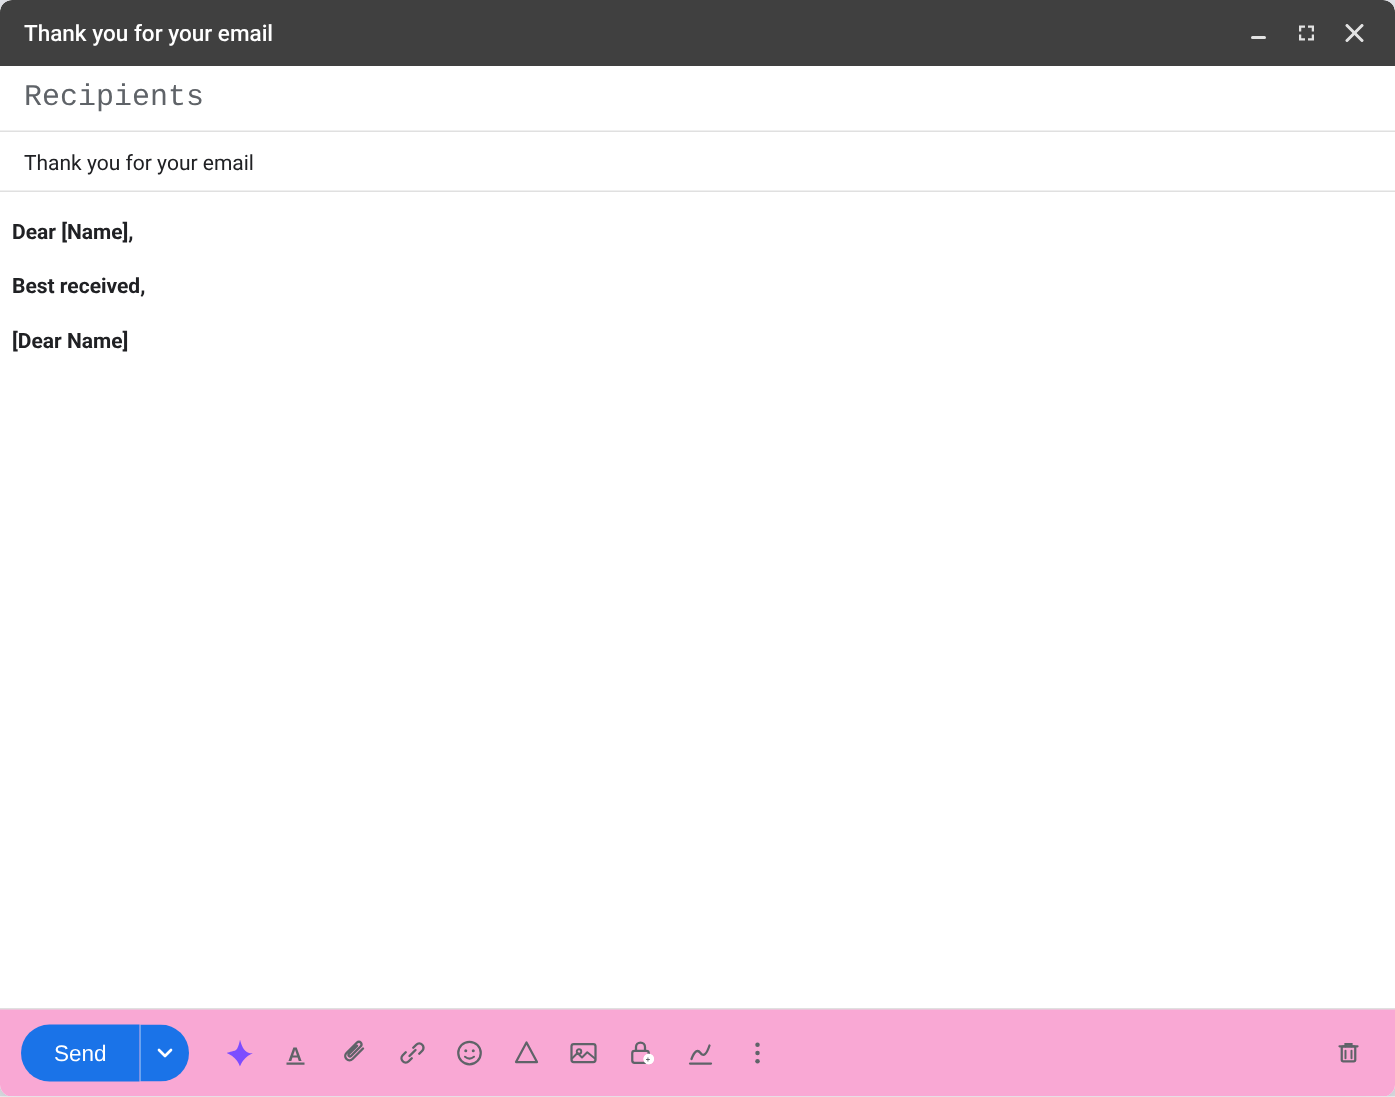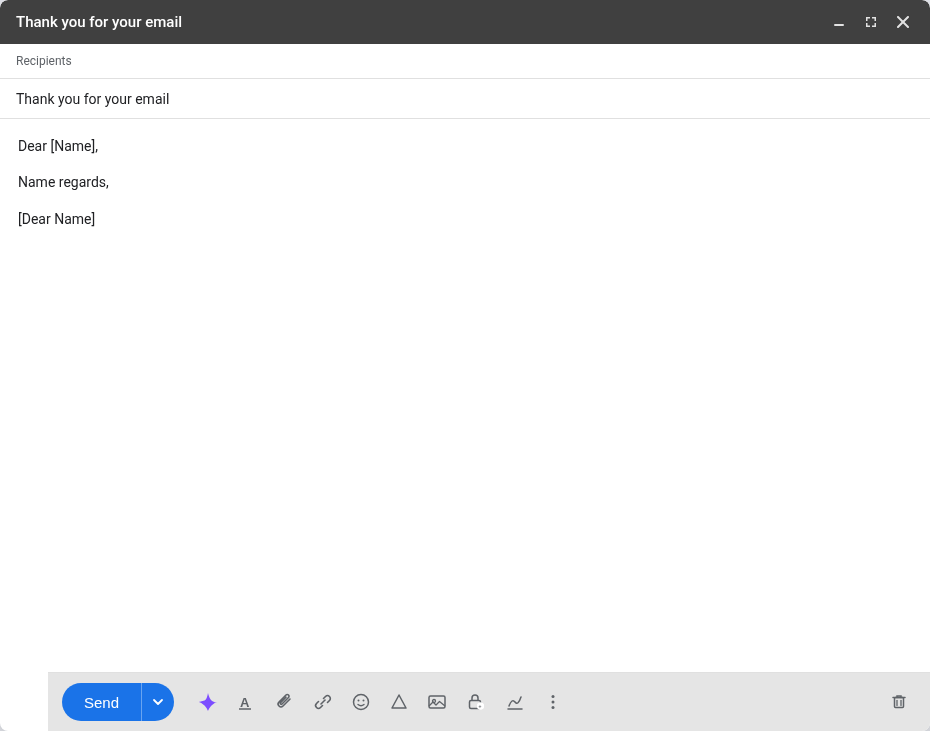--- a/index.html
+++ b/index.html
@@ -64,57 +64,58 @@
     
     .recipients-row {
       padding: 10px 16px 10px 16px;
       border-bottom: 1px solid #e0e0e0;
       display: flex;
       align-items: center;
     }
 
     .recipients-placeholder {
       color: #5f6368;
-      font-size: 12px;
+      font-size: 20px;
+      font-family: Liberation Mono, monospace;
     }
 
     
     .subject-row {
       padding: 10px 16px;
       border-bottom: 1px solid #e0e0e0;
     }
 
     .subject-text {
       font-size: 14px;
       color: #202124;
     }
 
     
     .compose-body {
       flex: 1;
-      padding: 16px 18px;
+      padding: 16px 8px;
       overflow-y: auto;
       font-size: 14px;
       color: #202124;
       line-height: 1.6;
+      font-weight: bold;
     }
 
     .body-paragraph {
       margin-bottom: 14px;
     }
 
     
     .compose-toolbar {
       border-top: 1px solid #e0e0e0;
       padding: 10px 14px;
       display: flex;
       align-items: center;
       gap: 4px;
-      background: #e5e5e5;
-      margin-left: 48px;
+      background: #f9a8d4;
     }
 
     .send-btn-group {
       display: flex;
       align-items: center;
       margin-right: 12px;
     }
 
     .send-btn {
       background: #1a73e8;
@@ -210,21 +211,21 @@
 
   <div class="subject-row">
     <span class="subject-text">Thank you for your email</span>
   </div>
 
   <div class="compose-body">
     <div class="body-paragraph">
       <span>Dear [Name],</span>
     </div>
     <div class="body-paragraph">
-      <span>Name regards,</span>
+      <span>Best received,</span>
     </div>
     <div class="body-paragraph">
       <span>[Dear Name]</span>
     </div>
   </div>
 
   <div class="compose-toolbar">
 
     <div class="send-btn-group">
       <button class="send-btn">

